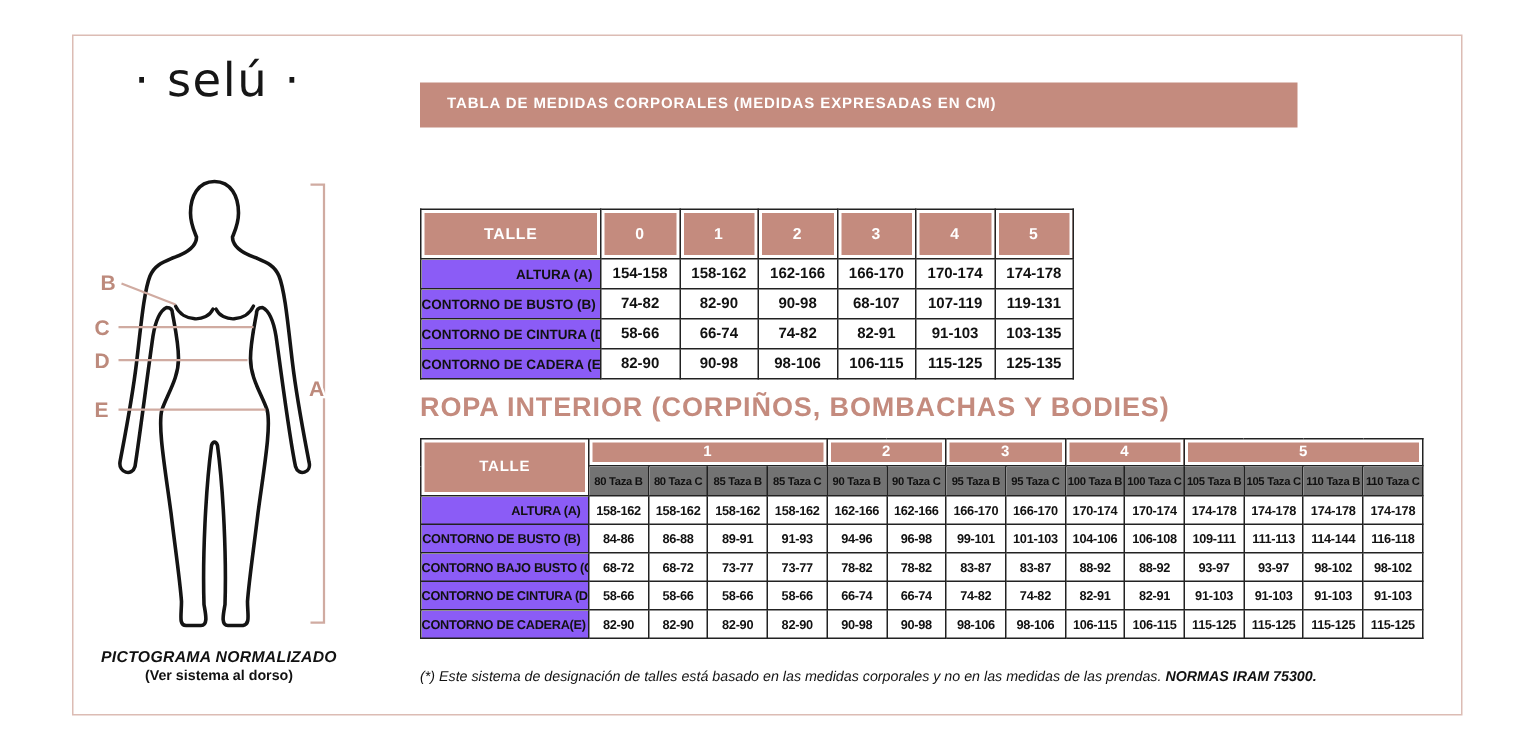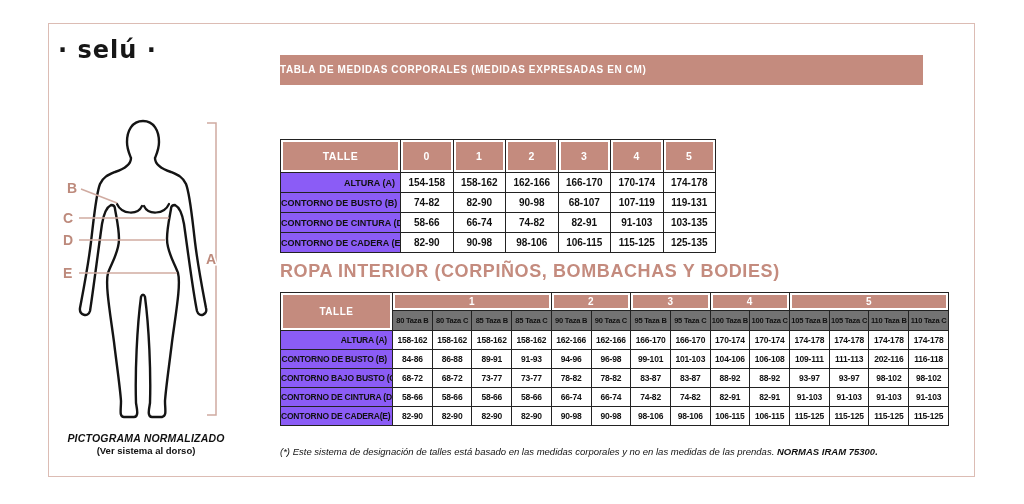--- a/index.html
+++ b/index.html
@@ -2,33 +2,33 @@
 <html style="--rose: #c48b7e; --line: #d0aba1; --label: #bd8a7c; --frame: #dcbcb4;"><head>
 <meta charset="utf-8">
 <style>
   * { margin:0; padding:0; box-sizing:border-box; }
   html,body { width:1024px; height:504px; background:#ffffff;
     font-family:"Liberation Sans", sans-serif; position:relative; overflow:hidden; color:#111; }
 
   .frame { position:absolute; left:48px; top:23px; width:927px; height:454px;
     border:1px solid #dcbcb4; }
 
-  .logo { position:absolute; left:58px; top:36px; width:174px; 
-    font-family:"DejaVu Sans", sans-serif; font-size:24px; font-weight:700;
+  .logo { position:absolute; left:58px; top:36px; width:174px; text-align:center;
+    font-family:"DejaVu Sans", sans-serif; font-size:31px; font-weight:400;
     letter-spacing:1px; color:#161616; }
 
   .pictogram { position:absolute; left:55px; top:112px; width:180px; height:315px; }
 
   .pictogram-caption { position:absolute; left:50px; top:432px; width:192px; text-align:center; }
   .pictogram-caption .l1 { font-size:10.5px; font-weight:bold; font-style:italic; letter-spacing:.2px; }
   .pictogram-caption .l2 { font-size:9.5px; font-weight:bold; margin-top:1px; }
 
-  .header-bar { position:absolute; left:280px; top:55px; width:643px; height:30px;
+  .header-bar { position:absolute; left:280px; top:55px; width:585px; height:30px;
     background:var(--rose); color:#fff; font-size:10px; font-weight:bold;
-    letter-spacing:.6px; line-height:30px; padding-left:0; white-space:nowrap; }
+    letter-spacing:.6px; line-height:30px; padding-left:18px; white-space:nowrap; }
 
   .sec-title { position:absolute; left:280px; color:var(--rose); font-weight:bold;
     font-size:18px; letter-spacing:.6px; white-space:nowrap; }
   #sec-pijamas { top:104px;margin-top:36px; }
   #sec-ropa    { top:261px; }
 
   table { position:absolute; border-collapse:collapse; table-layout:fixed; background:#fff; }
   th, td { border:1px solid #222; overflow:hidden; white-space:nowrap; font-weight:bold; }
 
   .rose-cell { background:var(--rose); color:#fff; box-shadow:inset 0 0 0 2px #fff; text-align:center; }
@@ -242,21 +242,21 @@
         <td class="val">89-91</td>
         <td class="val">91-93</td>
         <td class="val">94-96</td>
         <td class="val">96-98</td>
         <td class="val">99-101</td>
         <td class="val">101-103</td>
         <td class="val">104-106</td>
         <td class="val">106-108</td>
         <td class="val">109-111</td>
         <td class="val">111-113</td>
-        <td class="val">202-116</td>
+        <td class="val">114-144</td>
         <td class="val">116-118</td>
       </tr>
       <tr>
         <th class="rowlabel">CONTORNO BAJO BUSTO (C)</th>
         <td class="val">68-72</td>
         <td class="val">68-72</td>
         <td class="val">73-77</td>
         <td class="val">73-77</td>
         <td class="val">78-82</td>
         <td class="val">78-82</td>

